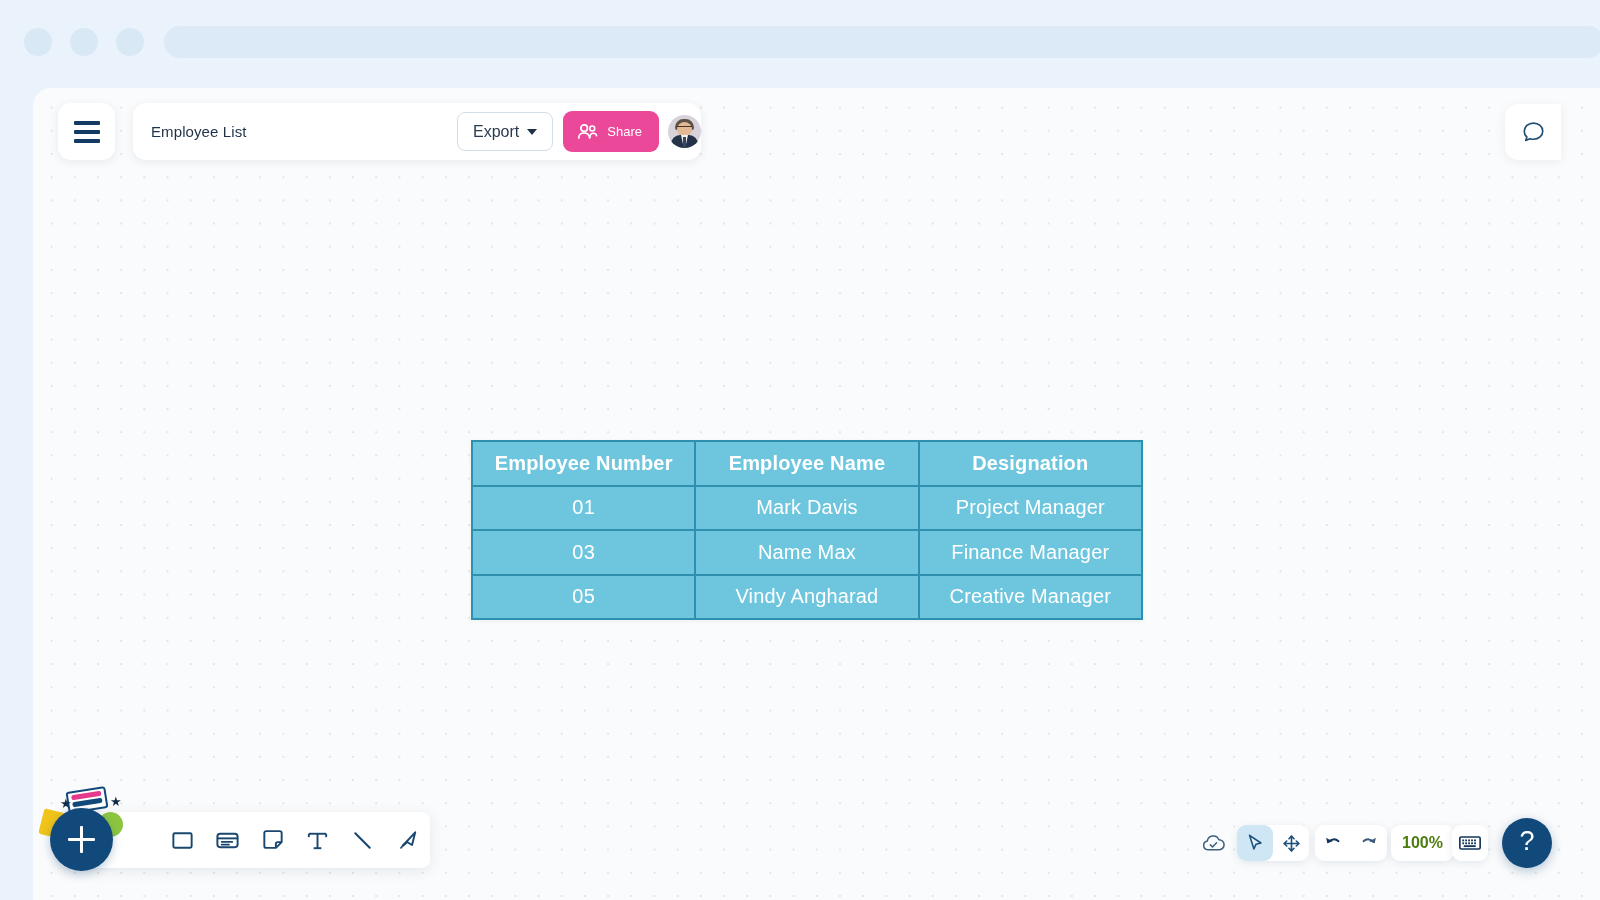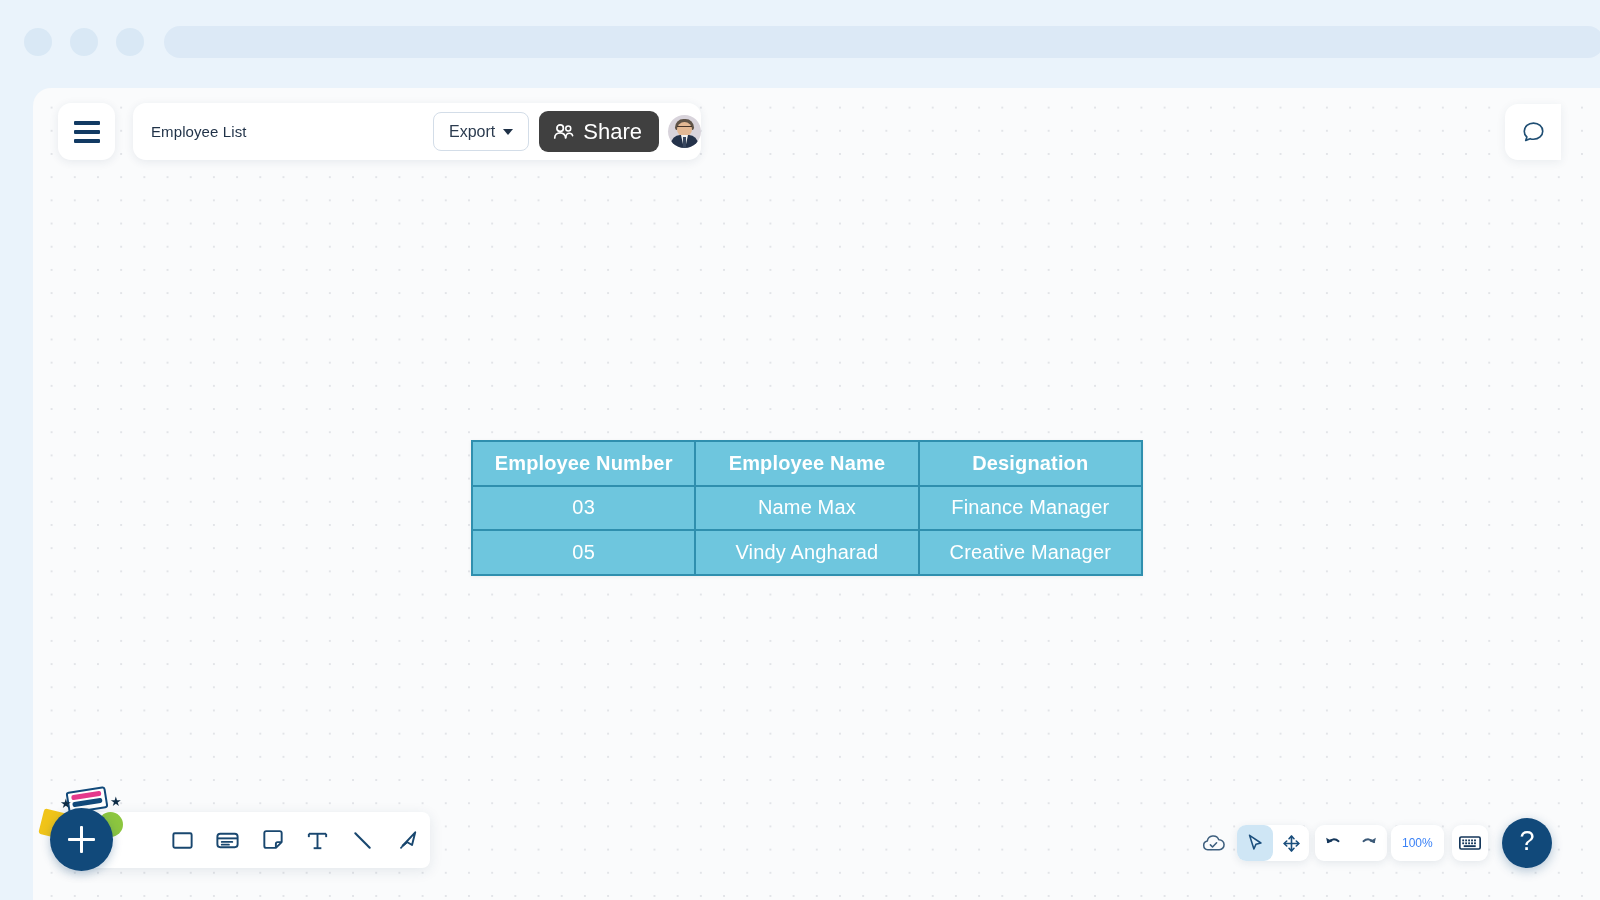--- a/index.html
+++ b/index.html
@@ -73,22 +73,22 @@
     cursor: pointer; white-space: nowrap; text-align: center;
   }
   #export-caret {
     width: 0; height: 0; border-left: 5px solid transparent;
     border-right: 5px solid transparent; border-top: 6px solid #1f3147;
     display: inline-block;
   }
   #share-button {
     display: flex; align-items: center; gap: 9px;
     height: 41px; padding: 0 17px 0 14px; margin-left: 10px;
-    background: #404040; border: none; border-radius: 9px;
-    color: #ffffff; font-size: 22px; cursor: pointer; white-space: nowrap;
+    background: #ec4899; border: none; border-radius: 9px;
+    color: #ffffff; font-size: 13px; cursor: pointer; white-space: nowrap;
   }
   #avatar {
     width: 33px; height: 33px; border-radius: 50%; margin-left: 9px;
     overflow: hidden; flex: 0 0 auto;
     background: #d8d3db; position: relative; cursor: pointer;
   }
   .av-hair { position: absolute; left: 7px; top: 4px; width: 19px; height: 11px;
              border-radius: 10px 10px 3px 3px; background: #5e5247; }
   .av-face { position: absolute; left: 9px; top: 7px; width: 15px; height: 15px;
              border-radius: 50%; background: #e3b894; }
@@ -183,21 +183,21 @@
     box-shadow: 0 2px 9px rgba(33,60,90,0.10);
     display: flex; align-items: center;
   }
   .br-btn { width: 36px; height: 36px; display: flex; align-items: center;
             justify-content: center; cursor: pointer; border-radius: 9px; }
   #cloud-status { position: absolute; left: 1200px; top: 830px; cursor: default; }
   #pointer-group { left: 1237px; }
   #pointer-tool { background: #cfe6f5; }
   #history-group { left: 1315px; }
   #zoom-group { left: 1391px; padding: 0 11px; }
-  #zoom-level { font-size: 12px; font-weight: normal; color: #3b82f6; }
+  #zoom-level { font-size: 16px; font-weight: bold; color: #4d7c0f; }
   #shortcuts-group { left: 1452px; width: 36px; }
   #help-button {
     position: absolute; left: 1502px; top: 818px;
     width: 50px; height: 50px; border-radius: 50%;
     background: #11497a; border: none; cursor: pointer;
     display: flex; align-items: center; justify-content: center;
     box-shadow: 0 3px 11px rgba(17,73,122,.30);
     color: #ffffff; font-size: 27px; line-height: 1; padding-bottom: 3px;
   }
 </style>
@@ -220,20 +220,25 @@
         <col class="c3">
       </colgroup>
     <thead>
       <tr>
         <th>Employee Number</th>
         <th>Employee Name</th>
         <th>Designation</th>
       </tr>
     </thead>
     <tbody>
+      <tr>
+        <td>01</td>
+        <td>Mark Davis</td>
+        <td>Project Manager</td>
+      </tr>
       <tr>
         <td>03</td>
         <td>Name Max</td>
         <td>Finance Manager</td>
       </tr>
       <tr>
         <td>05</td>
         <td>Vindy Angharad</td>
         <td>Creative Manager</td>
       </tr>

